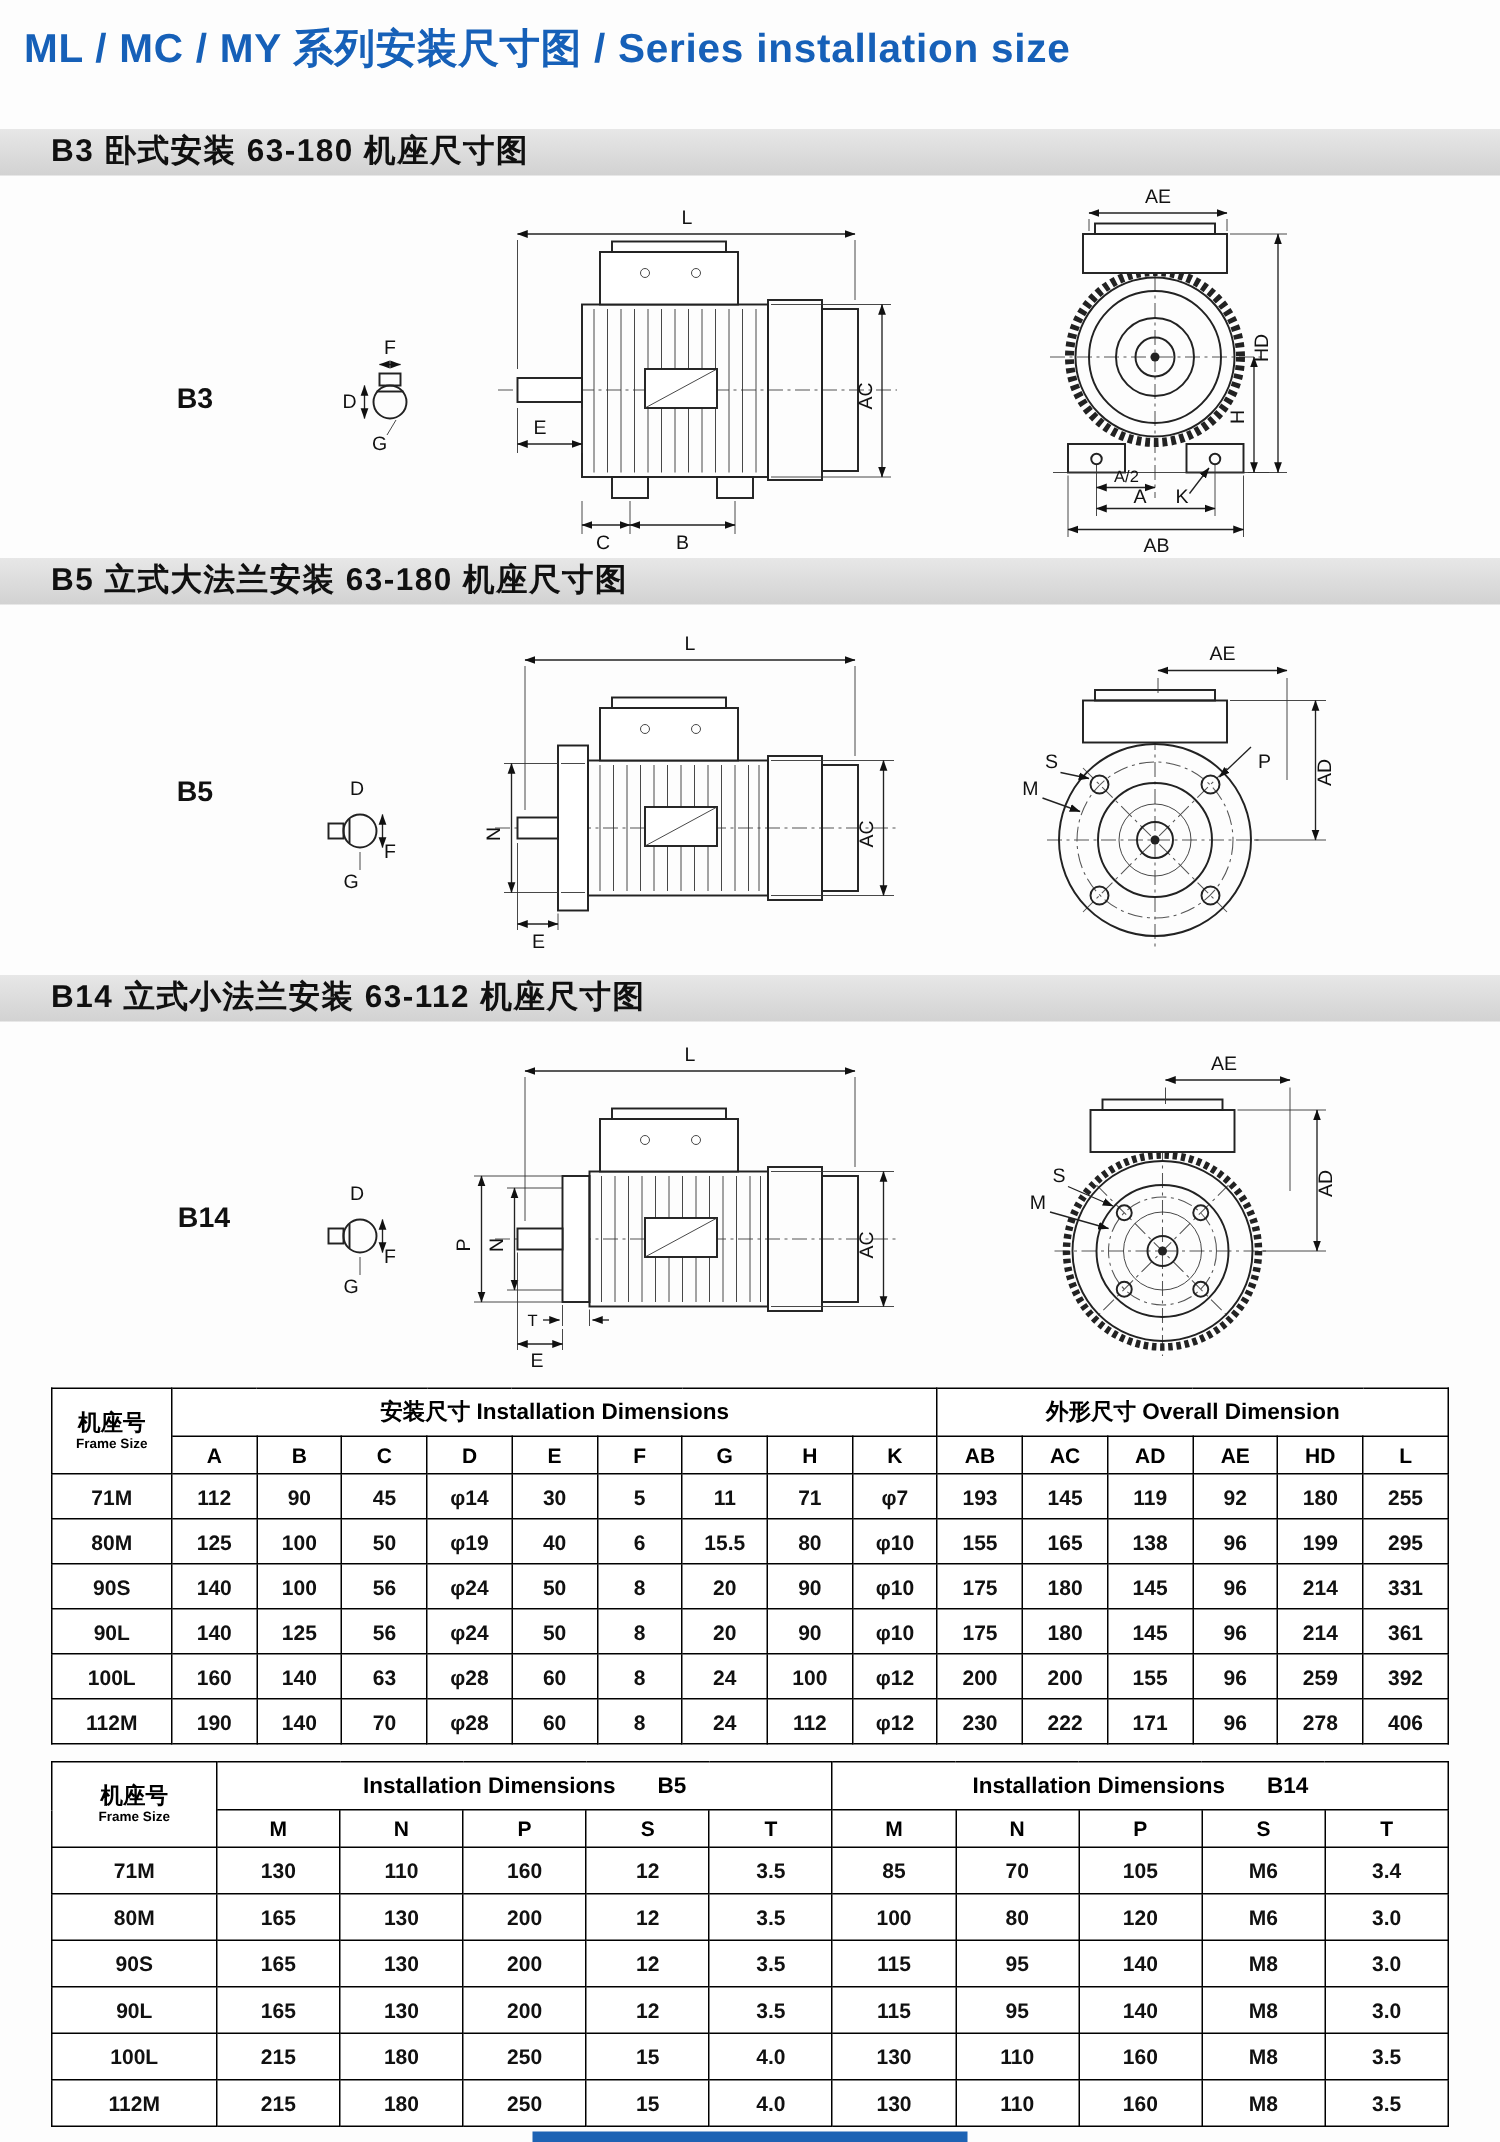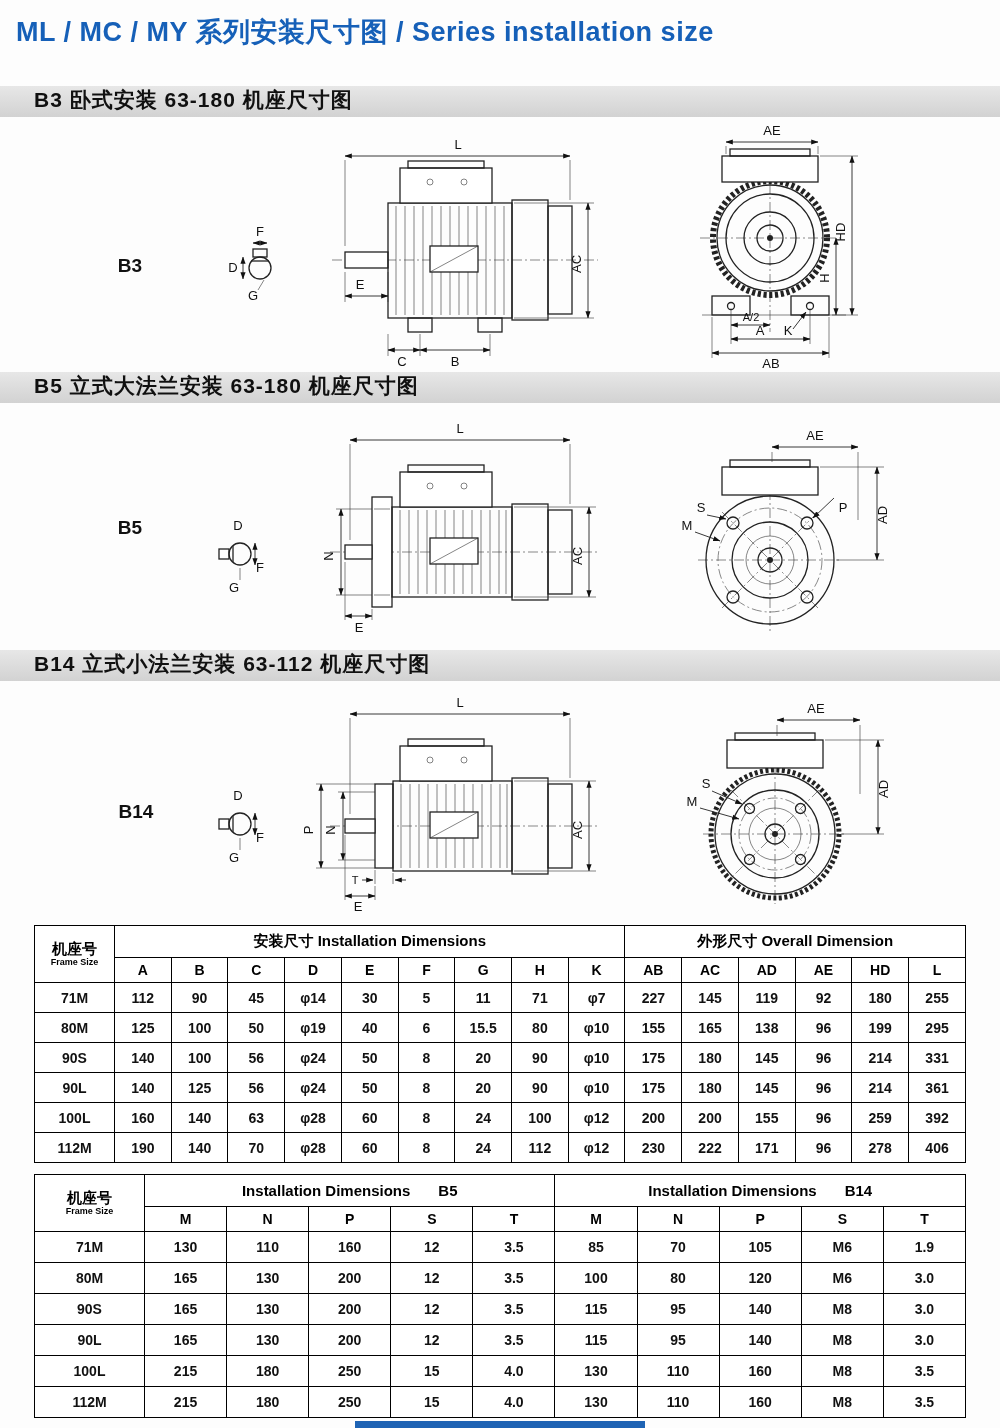--- a/index.html
+++ b/index.html
@@ -442,21 +442,21 @@
           <td class="frame-cell">71M</td>
           <td>112</td>
           <td>90</td>
           <td>45</td>
           <td>φ14</td>
           <td>30</td>
           <td>5</td>
           <td>11</td>
           <td>71</td>
           <td>φ7</td>
-          <td>227</td>
+          <td>193</td>
           <td>145</td>
           <td>119</td>
           <td>92</td>
           <td>180</td>
           <td>255</td>
         </tr>
         <tr style="height: 30px;">
           <td class="frame-cell">80M</td>
           <td>125</td>
           <td>100</td>
@@ -585,21 +585,21 @@
           <td class="frame-cell">71M</td>
           <td>130</td>
           <td>110</td>
           <td>160</td>
           <td>12</td>
           <td>3.5</td>
           <td>85</td>
           <td>70</td>
           <td>105</td>
           <td>M6</td>
-          <td>1.9</td>
+          <td>3.4</td>
         </tr>
         <tr style="height: 31px;">
           <td class="frame-cell">80M</td>
           <td>165</td>
           <td>130</td>
           <td>200</td>
           <td>12</td>
           <td>3.5</td>
           <td>100</td>
           <td>80</td>

